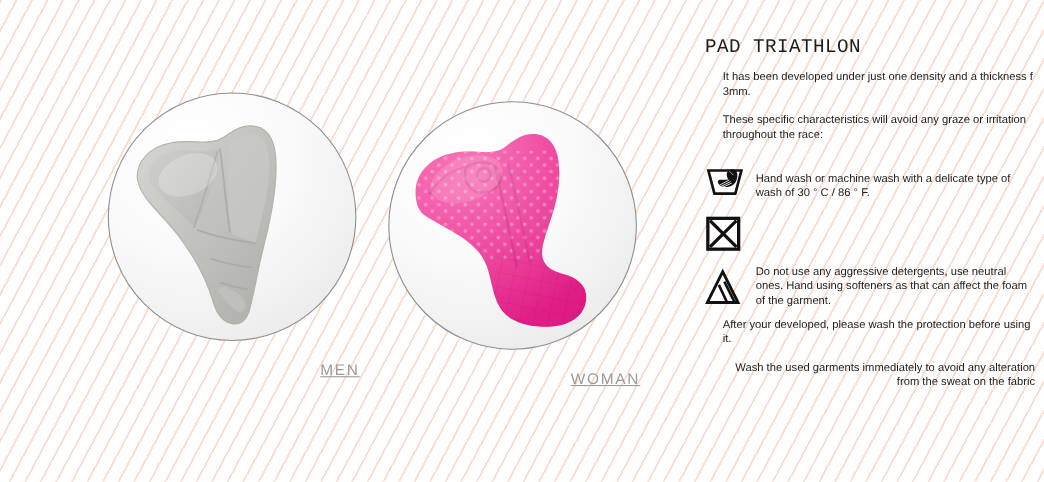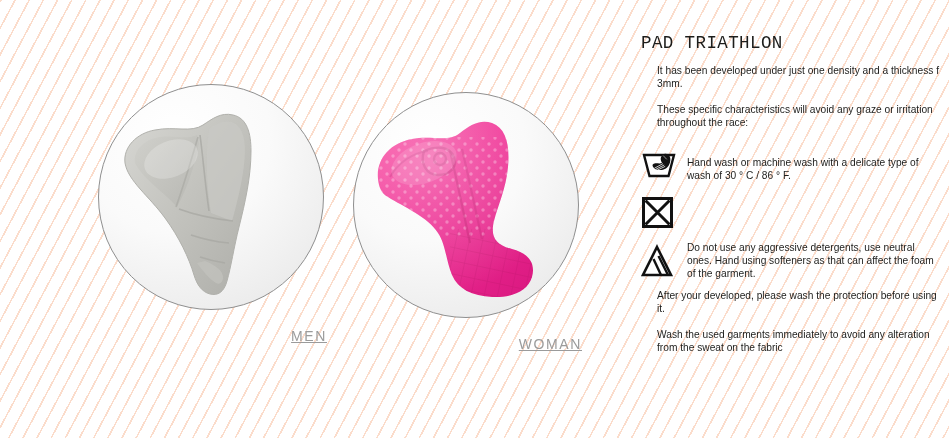--- a/index.html
+++ b/index.html
@@ -82,21 +82,21 @@
     margin: 0 0 11px 0;
     color: #1d1d1b;
     font-family: Liberation Mono, monospace;
   }
   #info p.para {
     margin: 0 0 13px 16px;
     font-size: 10.2px;
     line-height: 13px;
     color: #1d1d1b;
   }
-  #info p.para:last-child { margin-bottom: 0; }
+  #info p.para:last-child { margin-bottom: 0; text-align: right; }
 
   .care-list {
     margin: 3px 0 4px 0;
     padding: 0;
     list-style: none;
   }
   .care-item {
     display: flex;
     align-items: flex-end;
     margin-bottom: 9px;

